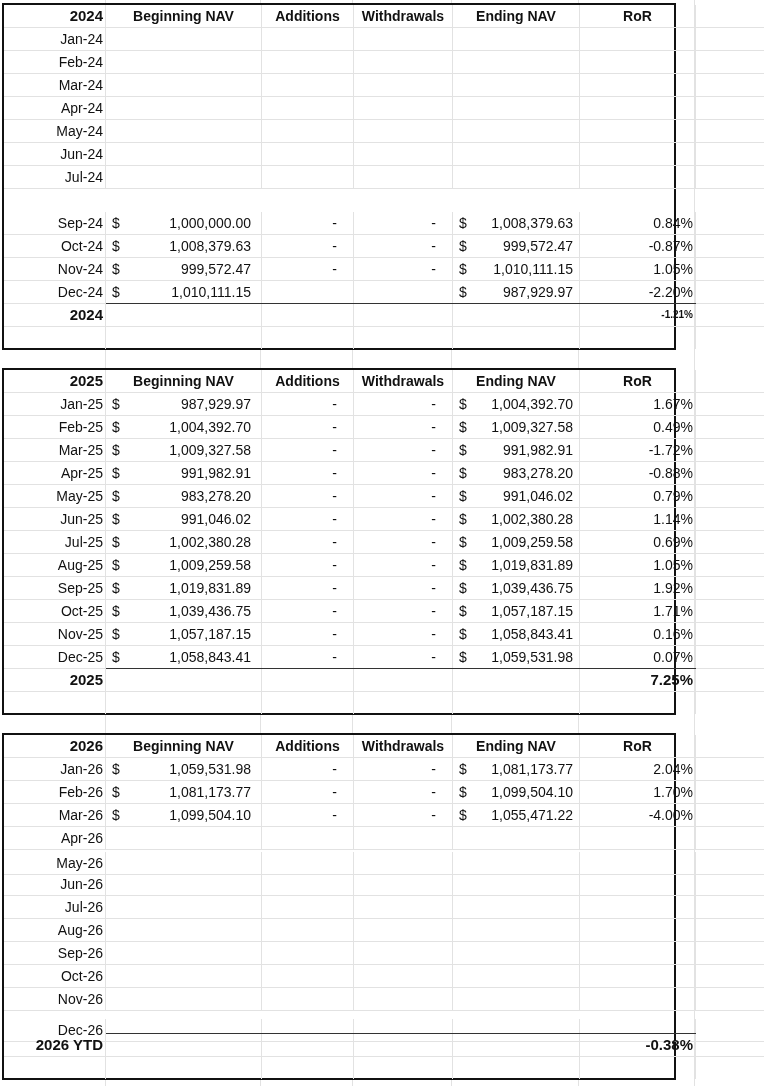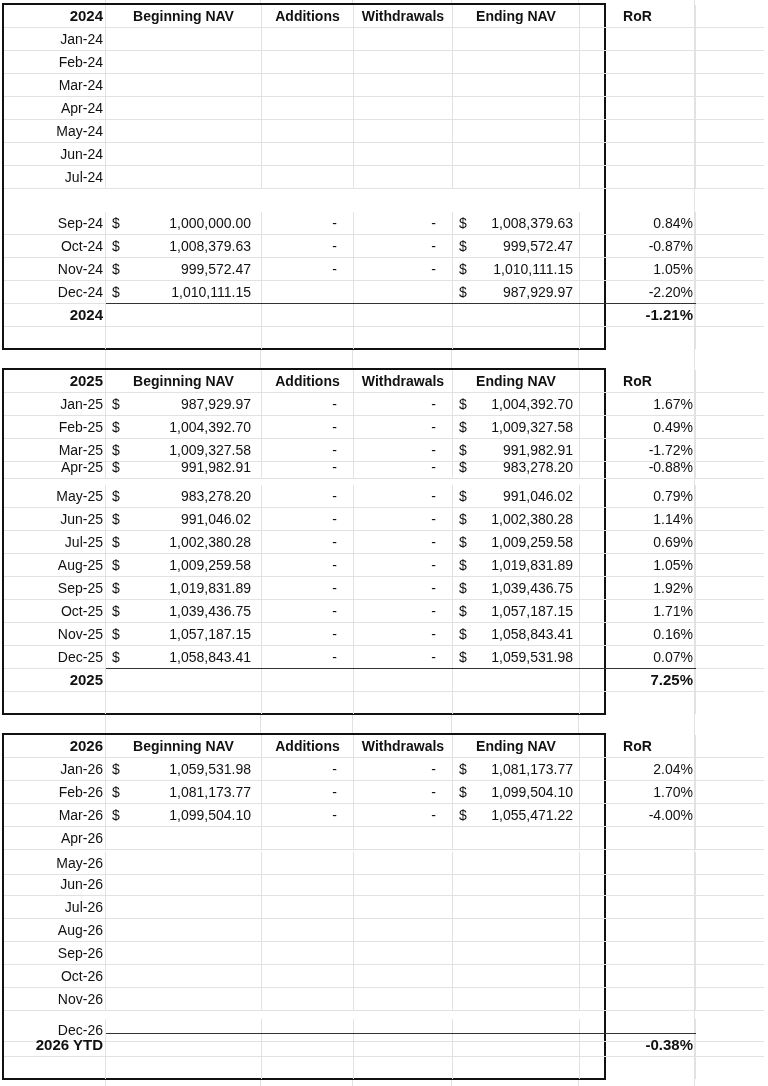--- a/index.html
+++ b/index.html
@@ -1,20 +1,20 @@
 <!DOCTYPE html>
 <html><head>
 <meta charset="utf-8">
 <style>
   html, body { margin: 0; padding: 0; background: #ffffff; }
   body { width: 768px; height: 1086px; position: relative; overflow: hidden;
          font-family: "Liberation Sans", "DejaVu Sans", sans-serif; font-size: 14px; color: #111; }
   .gridbg { position: absolute; left: 0; top: 0; width: 768px; height: 1086px; }
   .vline { position: absolute; top: 0; bottom: 0; width: 1px; background: #e2e2e2; }
-  .block { position: absolute; left: 2px; width: 604px; border: 2px solid #111; box-sizing: border-box; background: #fff; }
+  .block { position: absolute; left: 2px; width: 674px; border: 2px solid #111; box-sizing: border-box; background: #fff; }
   .row { position: absolute; left: 0; height: 23px; width: 760px; border-bottom: 1px solid #e2e2e2; box-sizing: border-box; }
   .cell { position: absolute; top: 0; height: 22px; line-height: 22px; box-sizing: border-box; white-space: nowrap; }
   .c0 { left: 0; width: 102px; text-align: right; padding-right: 2px; border-right: 1px solid #e2e2e2; }
   .c1 { left: 102px; width: 156px; border-right: 1px solid #e2e2e2; }
   .c2 { left: 258px; width: 92px; border-right: 1px solid #e2e2e2; text-align: right; padding-right: 16px; }
   .c3 { left: 350px; width: 99px; border-right: 1px solid #e2e2e2; text-align: right; padding-right: 16px; }
   .c4 { left: 449px; width: 127px; border-right: 1px solid #e2e2e2; }
   .c5 { left: 576px; width: 116px; border-right: 1px solid #e2e2e2; text-align: right; padding-right: 2px; }
   .c6 { left: 692px; width: 68px; }
   .hdr .cell { font-weight: bold; }
@@ -170,21 +170,21 @@
         </div>
         <div class="cell c5">-2.20%</div>
         <div class="cell c6"></div>
       </div>
       <div class="row totalrow" style="top: 299px;">
         <div class="cell c0" style="font-weight: bold; font-size: 15px;">2024</div>
         <div class="cell c1"></div>
         <div class="cell c2"></div>
         <div class="cell c3"></div>
         <div class="cell c4"></div>
-        <div class="cell c5" style="font-weight: bold; font-size: 15px;">-1.21%</div>
+        <div class="cell c5" style="font-weight: bold; font-size: 10px;">-1.21%</div>
         <div class="cell c6"></div>
       </div>
       <div class="row" style="top: 322px; border-bottom: none;">
         <div class="cell c0"></div>
         <div class="cell c1"></div>
         <div class="cell c2"></div>
         <div class="cell c3"></div>
         <div class="cell c4"></div>
         <div class="cell c5"></div>
         <div class="cell c6"></div>
@@ -239,21 +239,21 @@
         </div>
         <div class="cell c2">-</div>
         <div class="cell c3">-</div>
         <div class="cell c4">
           <span class="dollar">$</span>
           <span class="amt">991,982.91</span>
         </div>
         <div class="cell c5">-1.72%</div>
         <div class="cell c6"></div>
       </div>
-      <div class="row" style="top: 86px;">
+      <div class="row" style="top: 92px;">
         <div class="cell c0">Apr-25</div>
         <div class="cell c1">
           <span class="dollar">$</span>
           <span class="amt">991,982.91</span>
         </div>
         <div class="cell c2">-</div>
         <div class="cell c3">-</div>
         <div class="cell c4">
           <span class="dollar">$</span>
           <span class="amt">983,278.20</span>

